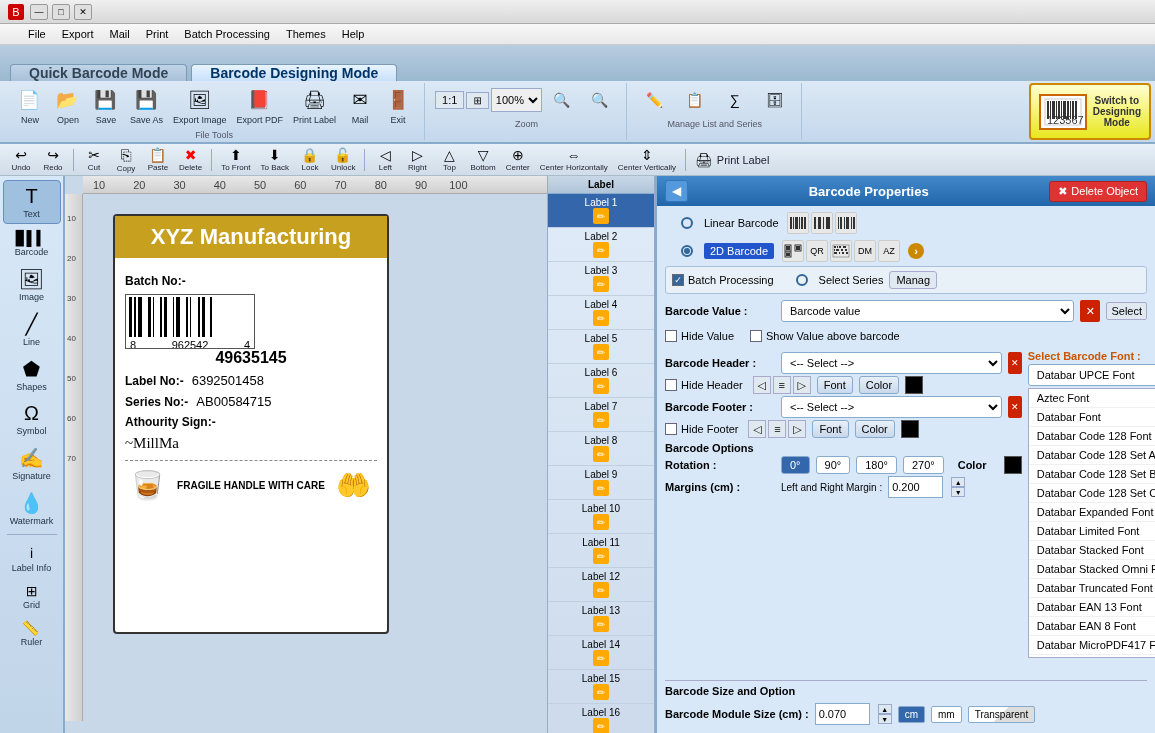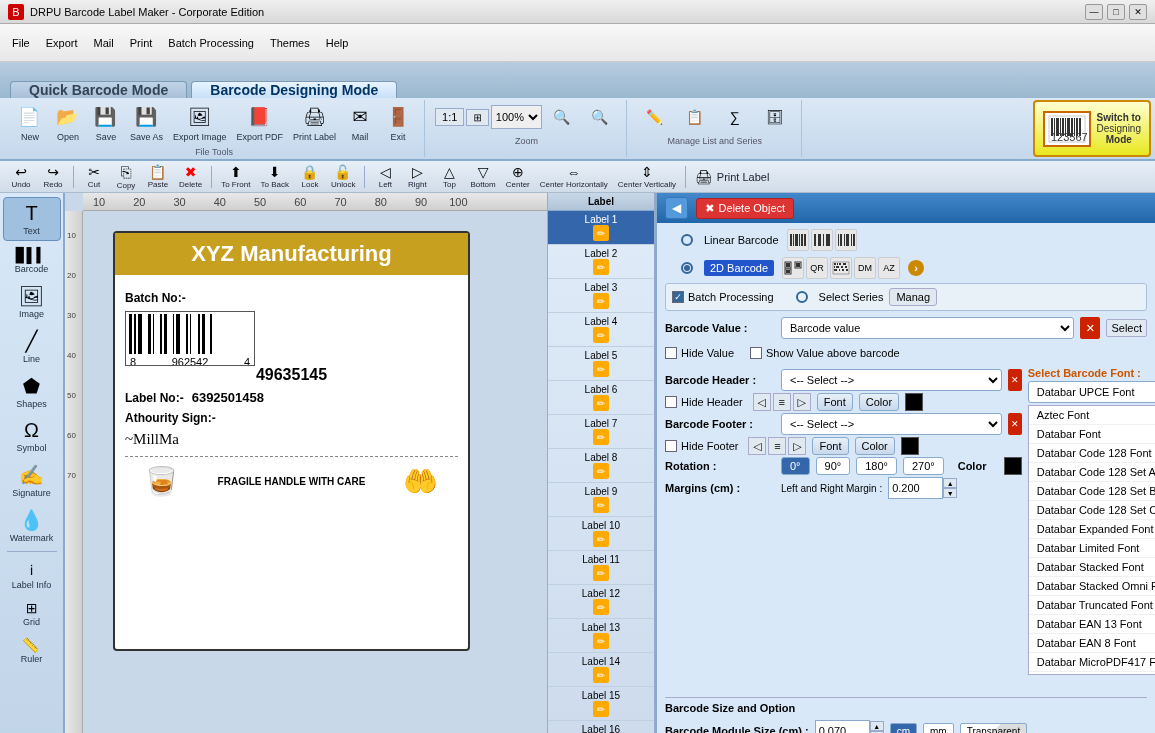--- a/index.html
+++ b/index.html
@@ -15,24 +15,24 @@
       border-bottom: 1px solid #aaa;
     }
     .titlebar-icon { width: 16px; height: 16px; background: #c00; margin-right: 6px; border-radius: 2px; font-size: 9px; display: flex; align-items: center; justify-content: center; color: #fff; }
     .titlebar-title { font-size: 11px; flex: 1; }
     .titlebar-btns { display: flex; gap: 4px; }
     .titlebar-btn { width: 18px; height: 16px; background: #e0e0e0; border: 1px solid #999; border-radius: 2px; display: flex; align-items: center; justify-content: center; font-size: 9px; cursor: pointer; }
 
     
     .menubar {
       background: linear-gradient(to bottom, #f8f8f8, #e8e8e8);
-      height: 38px;
-      display: flex;
-      align-items: center;
-      padding: 0 4px;
+      height: 21px;
+      display: flex;
+      align-items: center;
+      padding: 0 20px;
       border-bottom: 1px solid #ccc;
       text-align: right;
     }
     .menubar-item { padding: 2px 8px; cursor: pointer; font-size: 11px; }
 
     
     .modetabs {
       background: linear-gradient(to bottom, #b8ccdf, #9ab8d0);
       height: 36px;
       display: flex;
@@ -176,38 +176,38 @@
       color: #444;
     }
     .canvas-content {
       position: absolute;
       top: 18px; left: 18px; right: 0; bottom: 30px;
       overflow: hidden;
     }
     .label-card {
       position: absolute;
       top: 20px; left: 30px;
-      width: 357px; height: 420px;
+      width: 276px; height: 420px;
       background: white;
       border: 2px solid #333;
       border-radius: 4px;
     }
     .label-title {
       background: #c8a020;
       color: white;
       text-align: center;
       font-size: 22px;
       font-weight: bold;
       padding: 8px;
     }
     .label-body { padding: 10px; }
     .label-field { margin: 6px 0; display: flex; align-items: center; gap: 8px; }
     .label-field-name { font-size: 12px; font-weight: bold; }
     .barcode-num { text-align: center; font-size: 11px; font-weight: bold; }
-    .label-linenum { font-size: 13px; font-weight: bold; text-align: right; }
+    .label-linenum { font-size: 13px; font-weight: normal; text-align: right; }
     .label-fragile {
       display: flex;
       align-items: center;
       justify-content: space-around;
       border-top: 1px dashed #888;
       margin-top: 8px;
       padding-top: 8px;
     }
     .fragile-icon { font-size: 28px; }
     .fragile-text { font-size: 10px; text-align: center; font-weight: bold; }
@@ -357,21 +357,21 @@
       padding: 2px 8px;
       border: 1px solid #88aacc;
       border-radius: 3px;
       background: white;
       cursor: pointer;
       font-size: 11px;
     }
     .rotation-btn.active { background: #3366aa; color: white; }
 
     
-    .num-input-wrap { display: flex; align-items: center; }
+    .num-input-wrap { display: flex; align-items: center; gap: 8px; }
     .num-input { width: 55px; padding: 2px 3px; border: 1px solid #88aacc; height: 22px; font-size: 11px; }
     .num-spinners { display: flex; flex-direction: column; }
     .num-spinner { width: 14px; height: 10px; background: #dde8f0; border: 1px solid #99aacc; cursor: pointer; display: flex; align-items: center; justify-content: center; font-size: 7px; }
 
     
     .switch-btn {
       background: linear-gradient(to bottom, #ffffd0, #e8e820);
       border: 2px solid #cc8800;
       border-radius: 4px;
       padding: 4px 8px;
@@ -406,21 +406,20 @@
       border-radius: 2px;
     }
   </style>
 </head>
 <body>
 
 <div class="titlebar">
   <div class="titlebar-icon">
       <span>B</span>
     </div>
-  <span class="titlebar-title">DRPU Barcode Label Maker - Corporate Edition</span>
   <div class="titlebar-btns">
     <div class="titlebar-btn">—</div>
     <div class="titlebar-btn">□</div>
     <div class="titlebar-btn">✕</div>
   </div>
 </div>
 
 <div class="menubar">
   <span class="menubar-item">File</span>
   <span class="menubar-item">Export</span>
@@ -529,21 +528,21 @@
         <rect x="20" y="4" width="3" height="18" fill="#333"></rect>
         <rect x="24" y="4" width="2" height="18" fill="#333"></rect>
         <rect x="27" y="4" width="1" height="18" fill="#333"></rect>
         <rect x="29" y="4" width="2" height="18" fill="#333"></rect>
         <rect x="32" y="4" width="2" height="18" fill="#333"></rect>
         <text x="4" y="27" font-size="6" fill="#333">123567</text>
       </svg>
     </div>
     <div style="display:flex;flex-direction:column;align-items:center;">
       <span style="font-size:10px;font-weight:bold;color:#333;">Switch to</span>
-      <span style="font-size:10px;font-weight:normal;color:#333;">Designing</span>
+      <span style="font-size:10px;font-weight:bold;color:#333;">Designing</span>
       <span style="font-size:10px;font-weight:bold;color:#333;">Mode</span>
     </div>
   </div>
 </div>
 
 <div class="toolbar2">
   <div class="tb2btn">
     <div class="tb2btn-icon">↩</div>
     <div class="tb2btn-label">Undo</div>
   </div>
@@ -735,20 +734,24 @@
                 </div>
               </div>
             </div>
             <div class="barcode-num" style="font-size:16px;font-weight:bold;">49635145</div>
           </div>
           <div class="label-field">
             <span class="label-field-name">Label No:-</span>
             <span class="label-linenum">6392501458</span>
           </div>
           <div class="label-field">
+            <span class="label-field-name">Series No:-</span>
+            <span class="label-linenum">AB00584715</span>
+          </div>
+          <div class="label-field">
             <span class="label-field-name">Athourity Sign:-</span>
           </div>
           <div style="font-family:cursive;font-size:15px;margin:0 0 8px 0;">~MillMa</div>
           <div class="label-fragile">
             <div class="fragile-icon">🥃</div>
             <div class="fragile-text">FRAGILE
 HANDLE WITH CARE</div>
             <div class="fragile-icon">🤲</div>
           </div>
         </div>
@@ -836,20 +839,21 @@
         <span class="label-item-name">Label 19</span>
         <div class="label-item-edit">✏</div>
       </div>
     </div>
   </div>
 
   <div class="rightpanel">
 
     <div class="rp-topbar">
       <div class="rp-back-btn">◀</div>
+      <div class="rp-title">Barcode Properties</div>
       <div class="rp-delete-btn">
         <span>✖</span>
         <span>Delete Object</span>
       </div>
     </div>
 
     <div class="rp-body">
 
       <div style="display:flex;gap:8px;align-items:center;">
         <div class="rp-radio">
@@ -1004,20 +1008,21 @@
             <div style="display:flex;gap:2px;margin-left:4px;">
               <div style="width:18px;height:18px;background:#e0e8f0;border:1px solid #aac;display:flex;align-items:center;justify-content:center;cursor:pointer;">◁</div>
               <div style="width:18px;height:18px;background:#e0e8f0;border:1px solid #aac;display:flex;align-items:center;justify-content:center;cursor:pointer;">≡</div>
               <div style="width:18px;height:18px;background:#e0e8f0;border:1px solid #aac;display:flex;align-items:center;justify-content:center;cursor:pointer;">▷</div>
             </div>
             <div class="rp-btn" style="padding:2px 6px;">Font</div>
             <div class="rp-btn" style="padding:2px 6px;">Color</div>
             <div class="color-swatch"></div>
           </div>
 
+          <div style="font-weight:bold;font-size:11px;margin-top:4px;">Barcode Options</div>
 
           <div class="rp-row">
             <span class="rp-label">Rotation :</span>
             <div class="rotation-btn active">0°</div>
             <div class="rotation-btn">90°</div>
             <div class="rotation-btn">180°</div>
             <div class="rotation-btn">270°</div>
             <span class="rp-label" style="min-width:40px;margin-left:8px;">Color</span>
             <div class="color-swatch"></div>
           </div>

